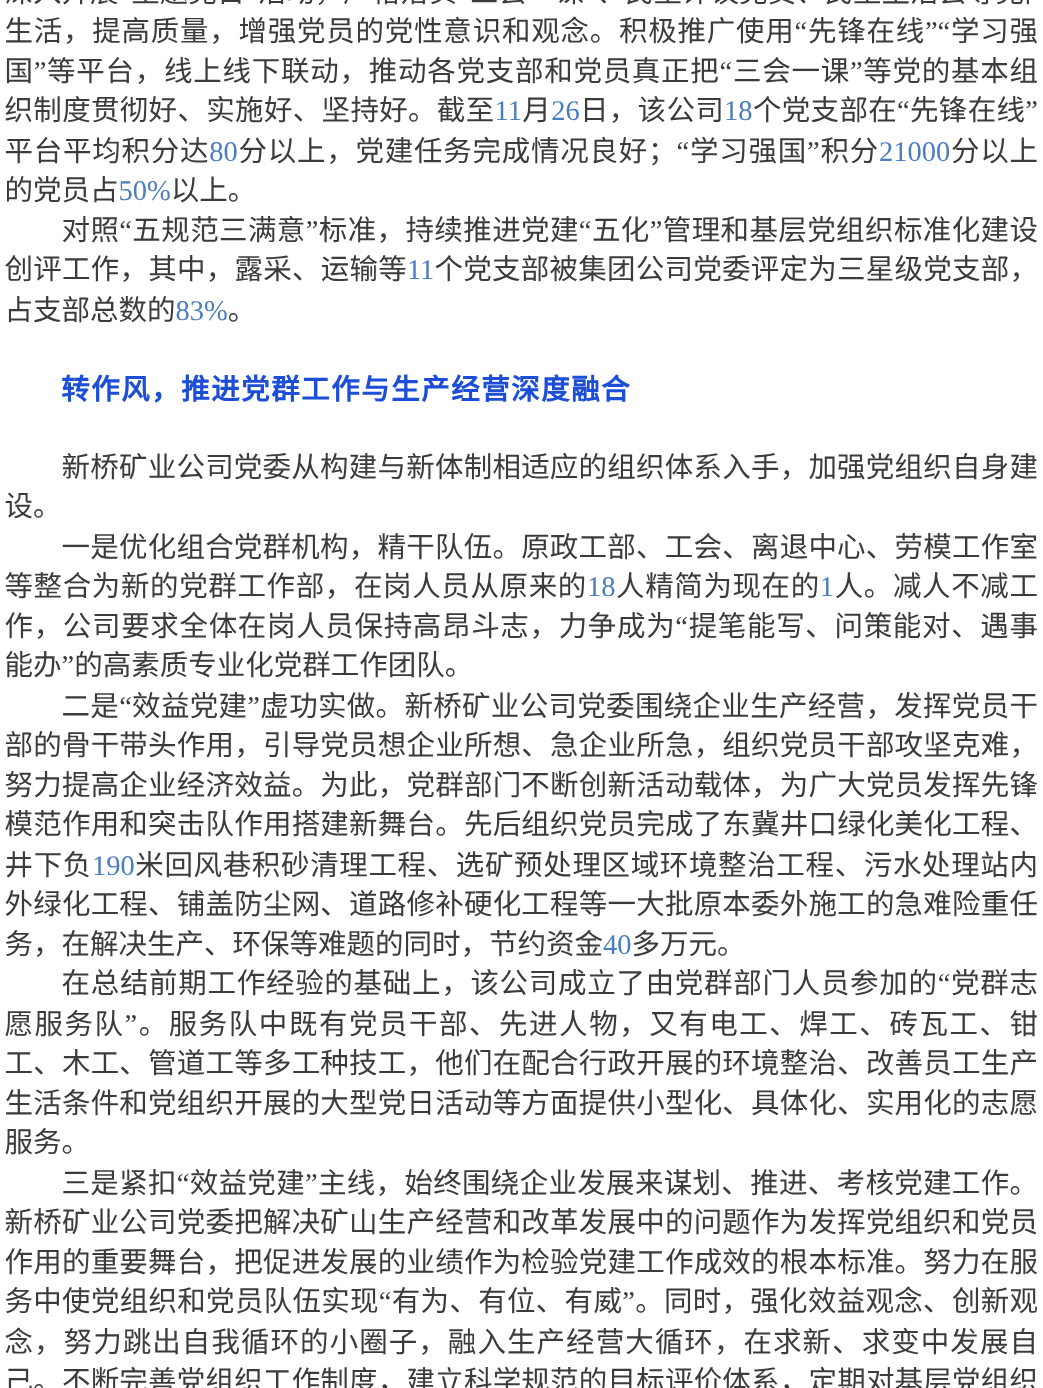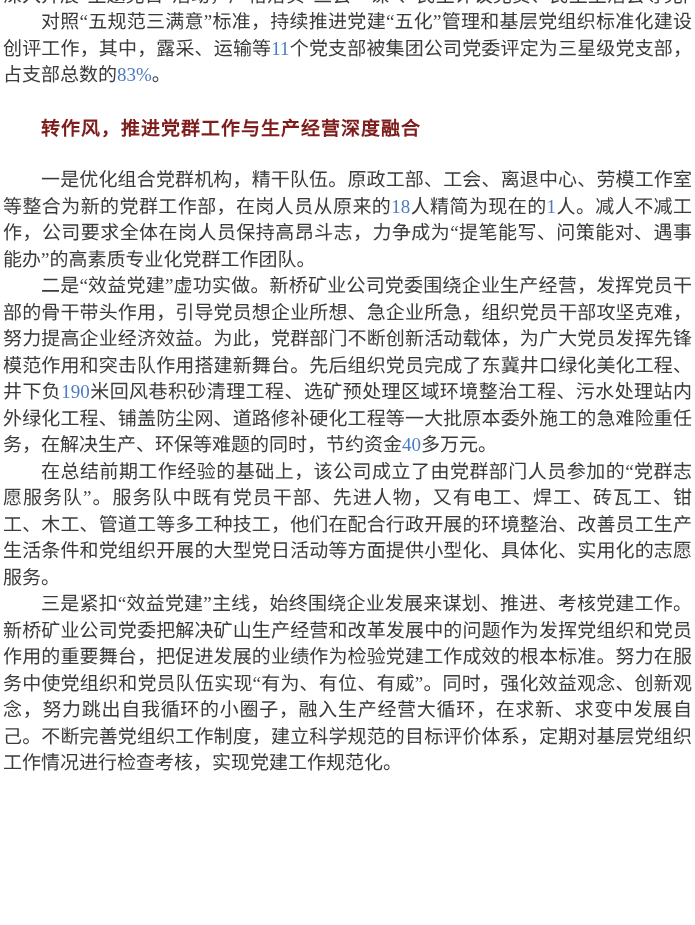--- a/index.html
+++ b/index.html
@@ -35,43 +35,45 @@
   }
   .clip-line > div {
     margin-top: -17px;
     line-height: 26.5px;
     white-space: nowrap;
   }
   .heading {
     font-family: "Liberation Sans", "DejaVu Sans", sans-serif;
     font-size: 19px;
     font-weight: 700;
-    color: #7f1d1d;
+    color: #1d4ed8;
     text-indent: 2em;
     margin: 27px 0 25px 0;
     letter-spacing: 1px;
   }
   .num {
     color: var(--num-color, #4a7cc0);
   }
 </style>
 </head>
 <body style="background: rgb(255, 255, 255);">
 
 <div class="doc">
 
   <div class="clip-line">
     <div>深入开展“主题党日”活动，严格落实“三会一课”、民主评议党员、民主生活会等党内组织</div>
   </div>
 
+  <p class="cont">生活，提高质量，增强党员的党性意识和观念。积极推广使用“先锋在线”“学习强国”等平台，线上线下联动，推动各党支部和党员真正把“三会一课”等党的基本组织制度贯彻好、实施好、坚持好。截至<span class="num">11</span>月<span class="num">26</span>日，该公司<span class="num">18</span>个党支部在“先锋在线”平台平均积分达<span class="num">80</span>分以上，党建任务完成情况良好；“学习强国”积分<span class="num">21000</span>分以上的党员占<span class="num">50%</span>以上。</p>
 
   <p>对照“五规范三满意”标准，持续推进党建“五化”管理和基层党组织标准化建设创评工作，其中，露采、运输等<span class="num">11</span>个党支部被集团公司党委评定为三星级党支部，占支部总数的<span class="num">83%</span>。</p>
 
   <h2 class="heading">转作风，推进党群工作与生产经营深度融合</h2>
 
+  <p>新桥矿业公司党委从构建与新体制相适应的组织体系入手，加强党组织自身建设。</p>
 
   <p>一是优化组合党群机构，精干队伍。原政工部、工会、离退中心、劳模工作室等整合为新的党群工作部，在岗人员从原来的<span class="num">18</span>人精简为现在的<span class="num">1</span>人。减人不减工作，公司要求全体在岗人员保持高昂斗志，力争成为“提笔能写、问策能对、遇事能办”的高素质专业化党群工作团队。</p>
 
   <p>二是“效益党建”虚功实做。新桥矿业公司党委围绕企业生产经营，发挥党员干部的骨干带头作用，引导党员想企业所想、急企业所急，组织党员干部攻坚克难，努力提高企业经济效益。为此，党群部门不断创新活动载体，为广大党员发挥先锋模范作用和突击队作用搭建新舞台。先后组织党员完成了东冀井口绿化美化工程、井下负<span class="num">190</span>米回风巷积砂清理工程、选矿预处理区域环境整治工程、污水处理站内外绿化工程、铺盖防尘网、道路修补硬化工程等一大批原本委外施工的急难险重任务，在解决生产、环保等难题的同时，节约资金<span class="num">40</span>多万元。</p>
 
   <p>在总结前期工作经验的基础上，该公司成立了由党群部门人员参加的“党群志愿服务队”。服务队中既有党员干部、先进人物，又有电工、焊工、砖瓦工、钳工、木工、管道工等多工种技工，他们在配合行政开展的环境整治、改善员工生产生活条件和党组织开展的大型党日活动等方面提供小型化、具体化、实用化的志愿服务。</p>
 
   <p><span>三是紧扣“效益党建”主线，始终围绕企业发展来谋划、推进、考核党建工作。新桥矿业公司党委把解决矿山生产经营和改革发展中的问题作为发挥党组织和党员作用的重要舞台，把促进发展的业绩作为检验党建工作成效的根本标准。努力在服务中使党组织和党员队伍实现“有为、有位、有威”。同时，强化效益观念、创新观念，努力跳出自我循环的小圈子，融入生产经营大循环，在求新、求变中发展自己。不断完善党组织工作制度，建立科学规范的目标评价体系，定期对基层党组织工作情况进行检查考核，实现党建工作规范化。</span></p>
 
 </div>

